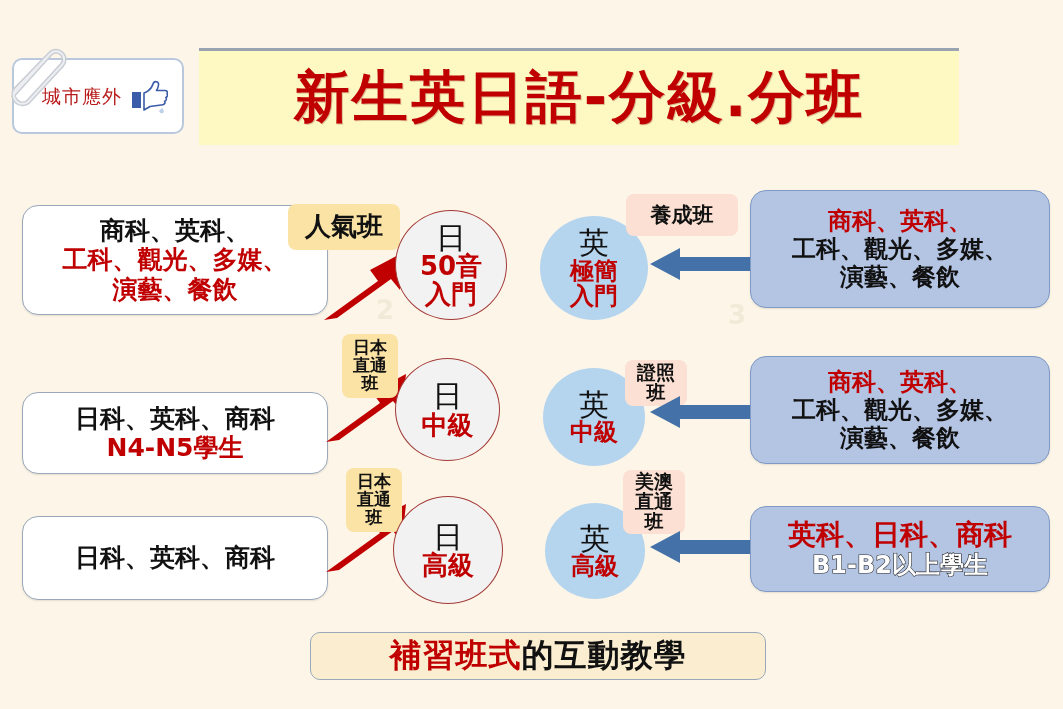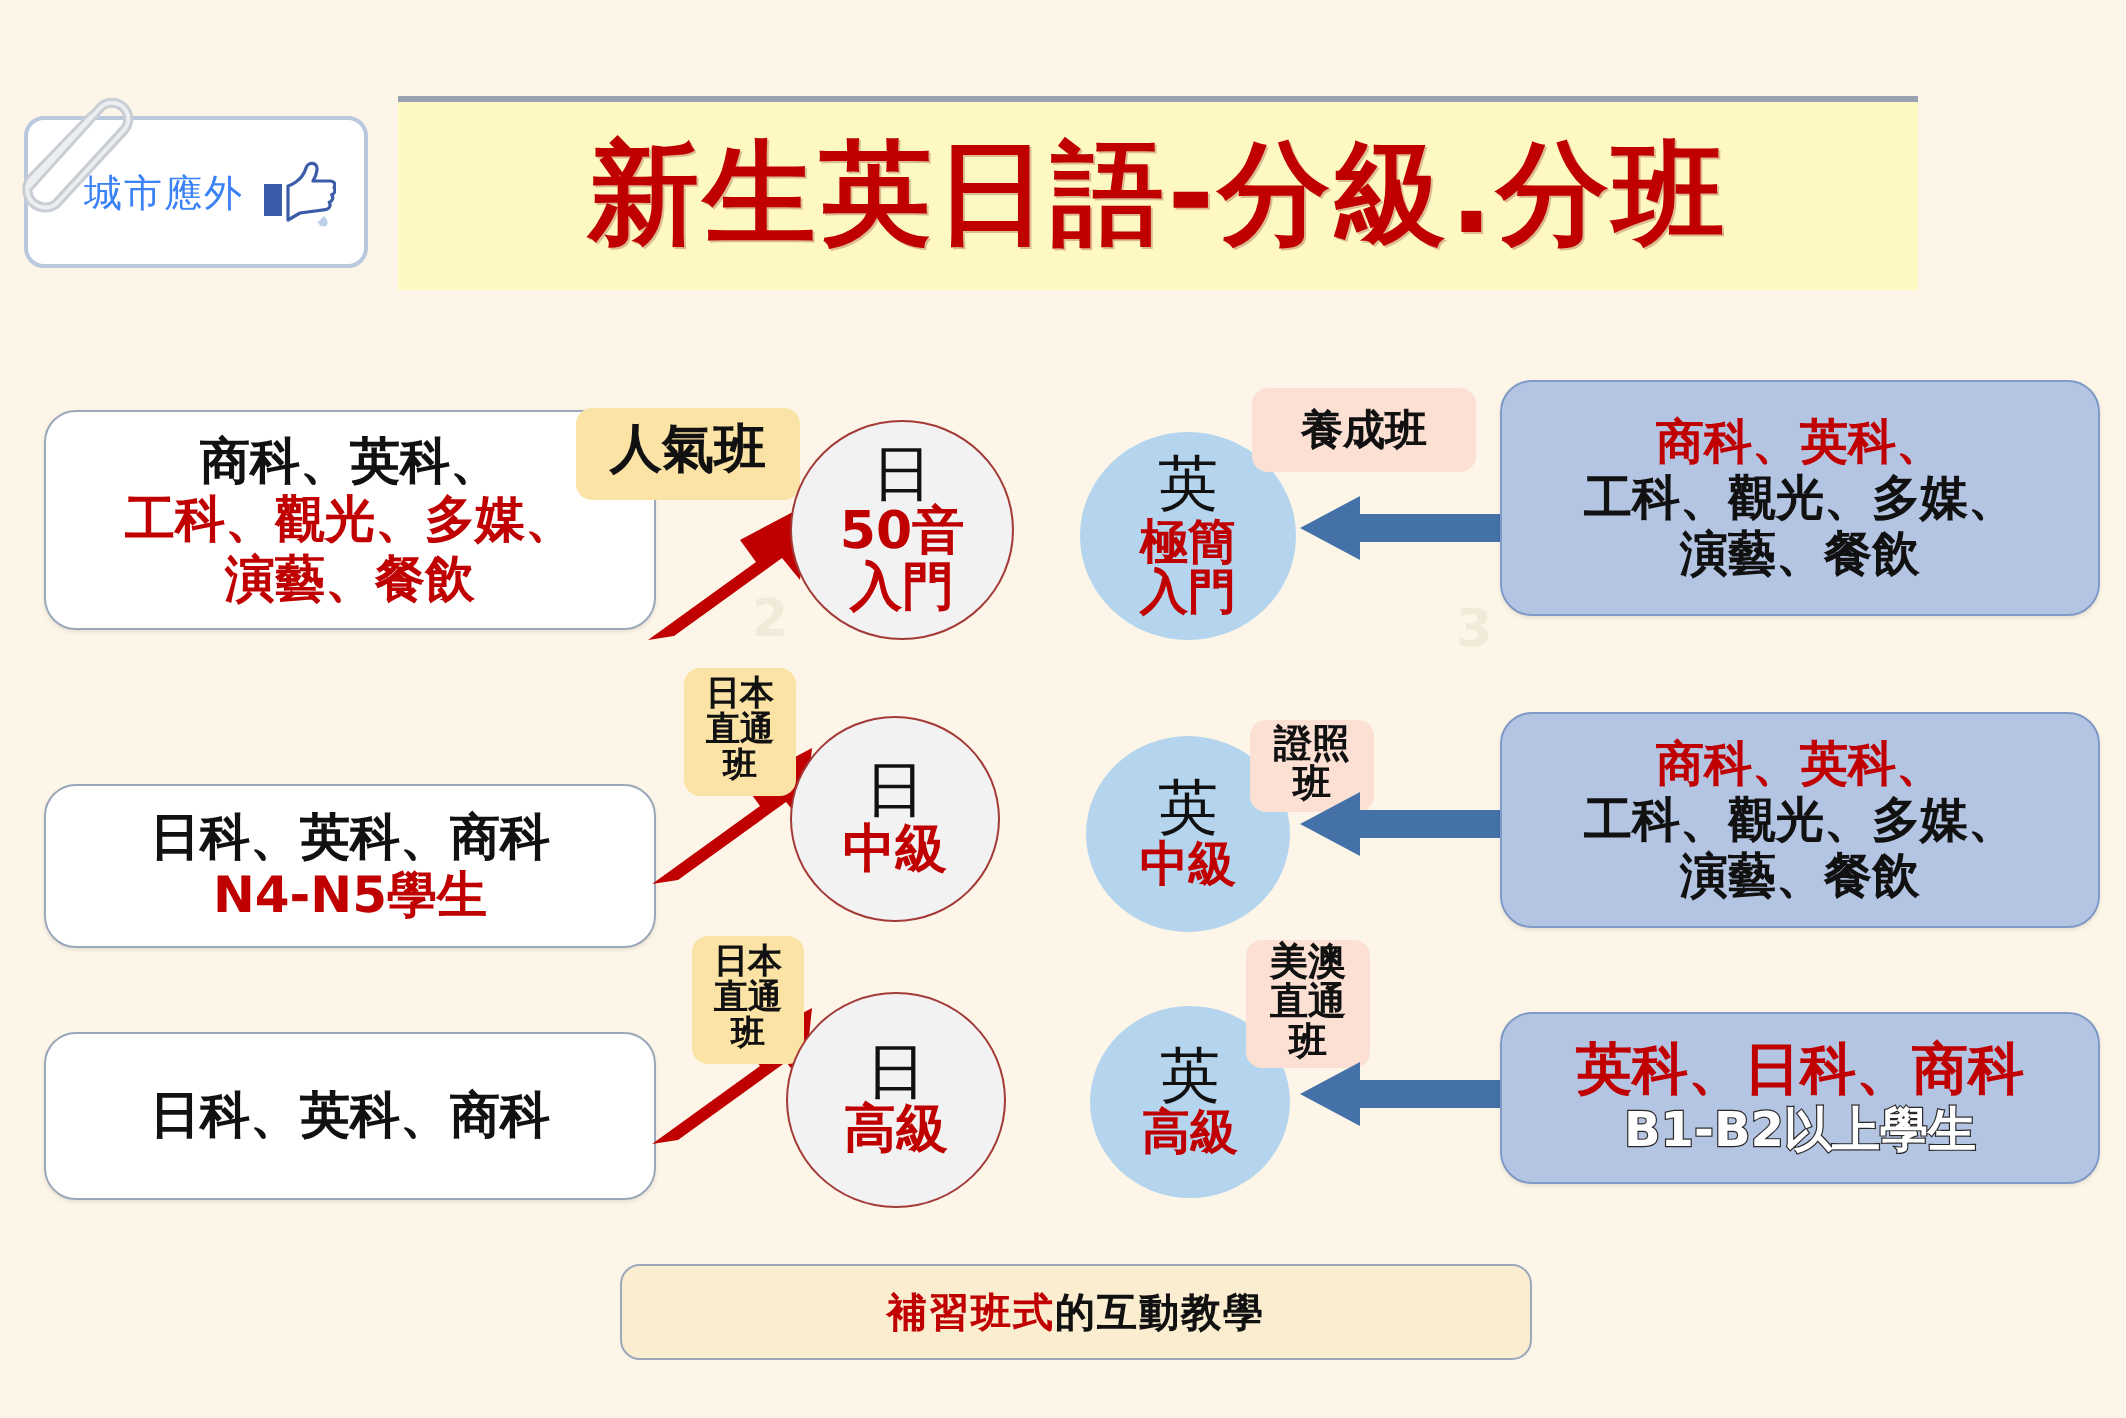--- a/index.html
+++ b/index.html
@@ -18,21 +18,21 @@
   #logo {
     position: absolute; left: 12px; top: 58px;
     width: 172px; height: 76px;
     background: #ffffff;
     border: 2px solid #b9c8dd;
     border-radius: 10px;
     box-sizing: border-box;
   }
   #logo .logo-text {
     position: absolute; left: 28px; top: 24px;
-    font-size: 19px; color: #3b82f6; letter-spacing: 1px;
+    font-size: 19px; color: #b91c1c; letter-spacing: 1px;
     font-family: "DejaVu Serif", "Liberation Serif", serif;
     white-space: nowrap;
   }
   #logo .thumb {
     position: absolute; left: 118px; top: 20px;
     width: 36px; height: 34px;
   }
   #logo .clip {
     position: absolute; left: -8px; top: -18px;
     width: 66px; height: 66px;
@@ -131,21 +131,21 @@
   #footer-banner {
     position: absolute; left: 310px; top: 632px;
     width: 456px; height: 48px;
     background: #fbeed0;
     border: 1.5px solid #9aa8ba;
     border-radius: 10px;
     box-sizing: border-box;
     display: flex; align-items: center; justify-content: center;
   }
   #footer-banner .ftxt {
-    font-size: 20px; font-weight: bold; white-space: nowrap; letter-spacing: 1px;
+    font-size: 32px; font-weight: bold; white-space: nowrap; letter-spacing: 1px;
   }
 
   .wm {
     position: absolute;
     color: #f2ead8;
     font-size: 26px;
     font-weight: bold;
     user-select: none;
   }
 </style>
@@ -179,21 +179,21 @@
   <div class="src-box left" style="left:22px; top:205px; width:306px; height:110px;">
     <span class="ln blk" style="font-size:25px;">商科、英科、</span>
     <span class="ln red" style="font-size:25px;">工科、觀光、多媒、</span>
     <span class="ln red" style="font-size:25px;">演藝、餐飲</span>
   </div>
 
   <svg class="arrow-red" style="left:320px; top:248px; width:100px; height:76px;" viewBox="0 0 100 76">
     <path d="M4 72 L58 33 L50 22 L84 4 L80 42 L71 31 L17 70 Z" fill="#c00000"></path>
   </svg>
 
-  <div class="tag yellow" style="left:288px; top:204px; width:112px; height:46px; font-size:26px;font-family:Liberation Mono, monospace;">
+  <div class="tag yellow" style="left:288px; top:204px; width:112px; height:46px; font-size:26px;">
     <span>人氣班</span>
   </div>
 
   <div class="circle jp" style="left:395px; top:210px; width:112px; height:110px;">
     <span class="c-top">日</span>
     <span class="c-sub">50音</span>
     <span class="c-sub">入門</span>
   </div>
 
   <div class="src-box left" style="left:22px; top:392px; width:306px; height:82px;">

